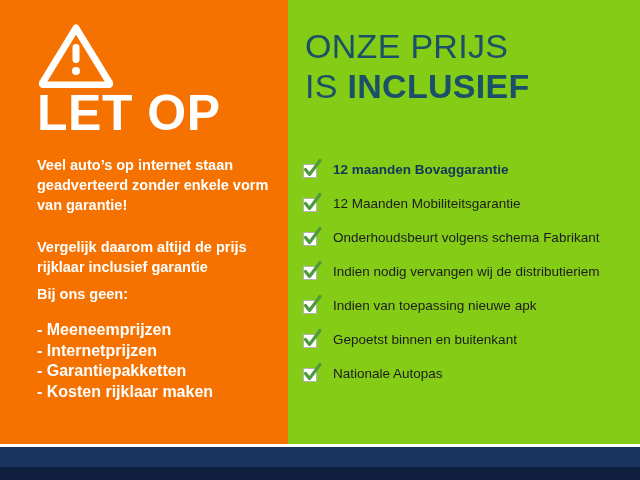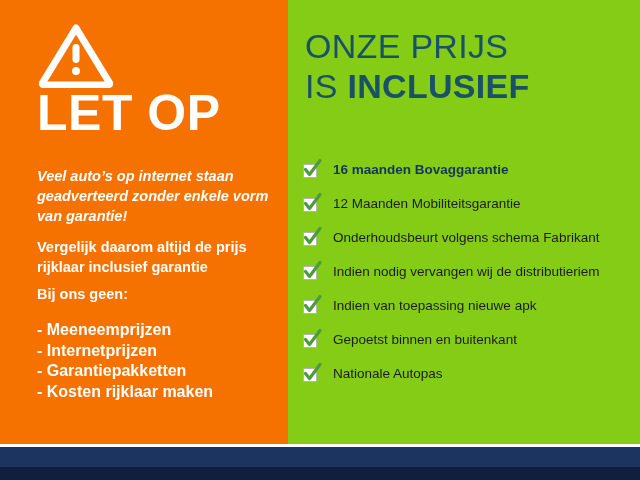--- a/index.html
+++ b/index.html
@@ -51,21 +51,21 @@
 
   .left-para {
     position: absolute;
     left: 37px;
     color: #ffffff;
     font-size: 14.5px;
     font-weight: bold;
     line-height: 20px;
     width: 236px;
   }
-  #para-warning { top: 166px; font-style: italic; }
+  #para-warning { top: 155px; }
   #para-compare { top: 237px; }
   #para-bijons  { top: 284px; }
 
   #left-list {
     position: absolute;
     left: 37px;
     top: 320px;
     width: 236px;
     margin: 0;
     padding: 0;
@@ -222,21 +222,21 @@
 
     <ul id="checklist">
 
       <li>
         <span class="check-icon">
           <span class="box"></span>
           <svg viewBox="0 0 20 20" aria-hidden="true">
             <path d="M3.5 10.5 L7.5 15.5 L18 1.5" fill="none" stroke="#4f9b3c" stroke-width="3.2" stroke-linecap="round" stroke-linejoin="round"></path>
           </svg>
         </span>
-        <span class="check-label emphasis">16 maanden Bovaggarantie</span>
+        <span class="check-label emphasis">12 maanden Bovaggarantie</span>
       </li>
 
       <li>
         <span class="check-icon">
           <span class="box"></span>
           <svg viewBox="0 0 20 20" aria-hidden="true">
             <path d="M3.5 10.5 L7.5 15.5 L18 1.5" fill="none" stroke="#4f9b3c" stroke-width="3.2" stroke-linecap="round" stroke-linejoin="round"></path>
           </svg>
         </span>
         <span class="check-label">12 Maanden Mobiliteitsgarantie</span>

